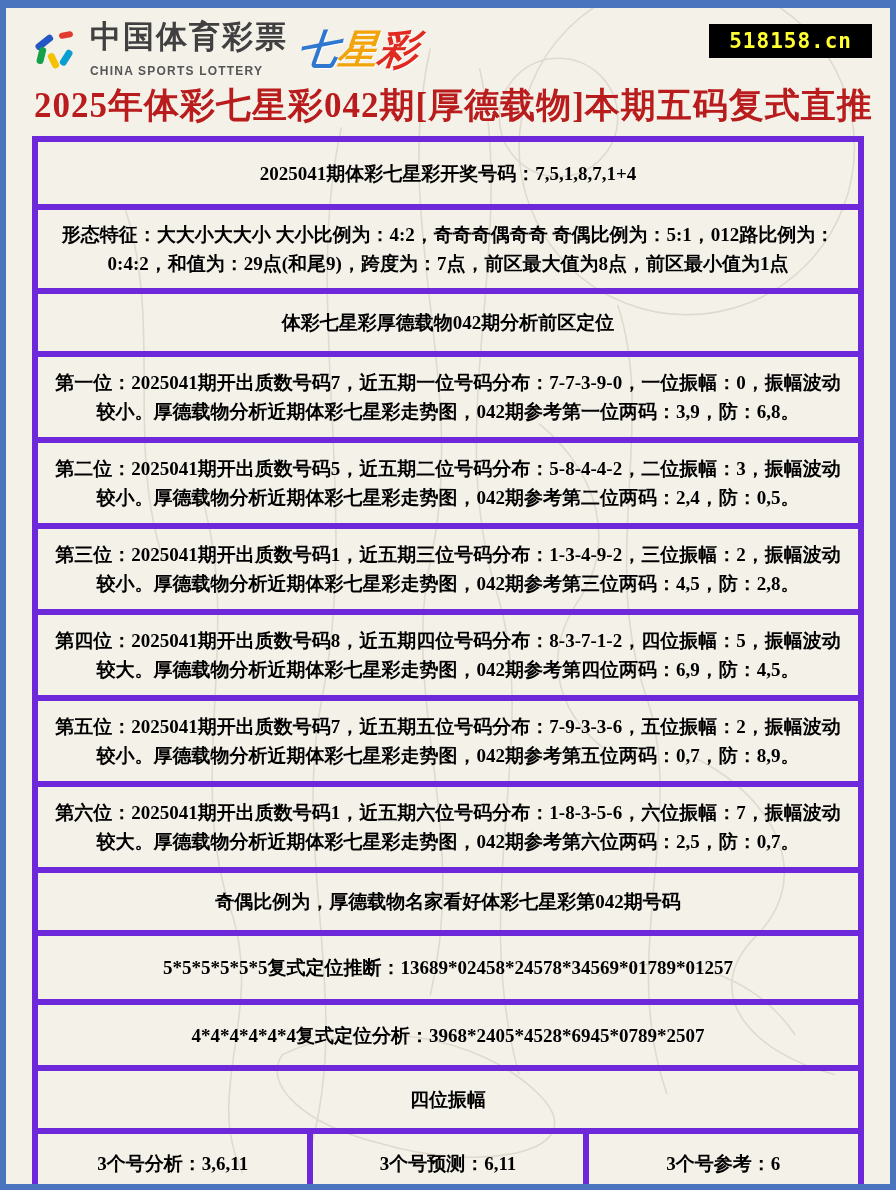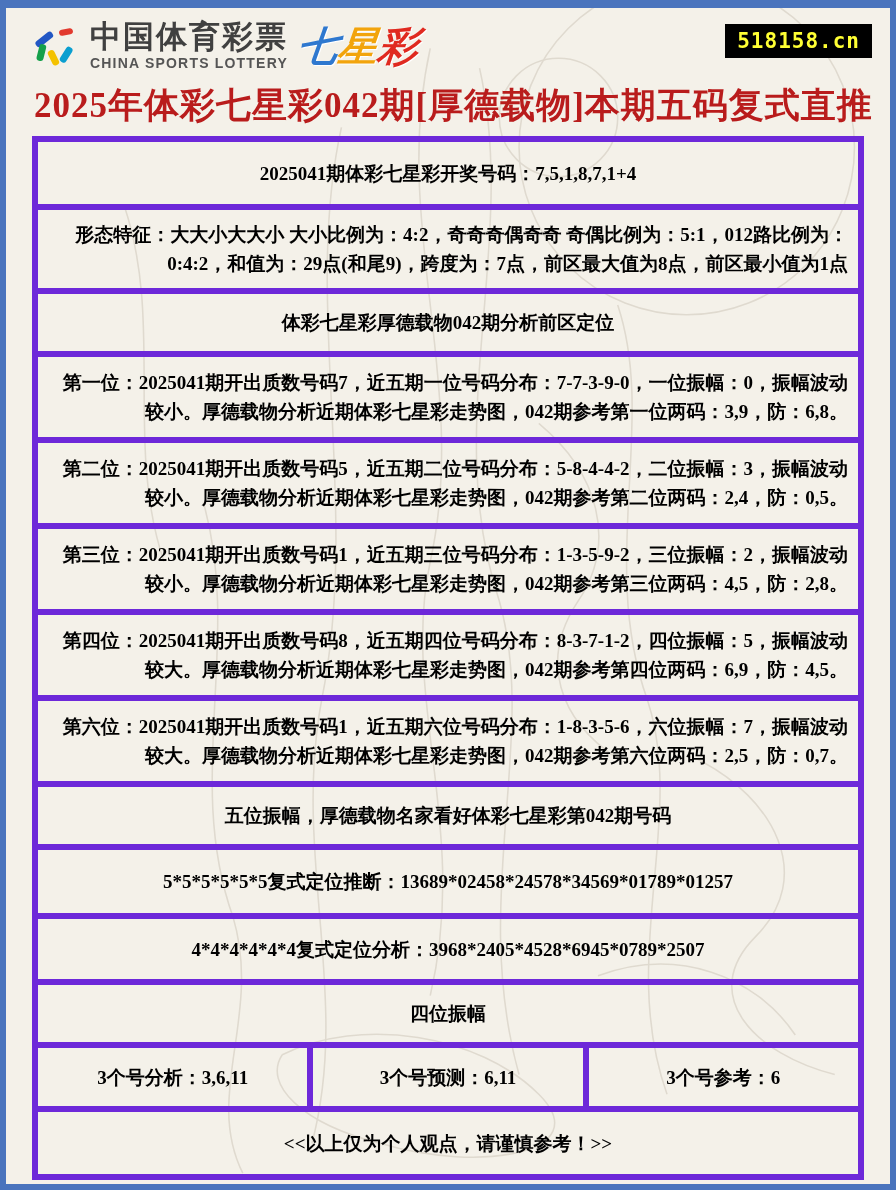--- a/index.html
+++ b/index.html
@@ -29,37 +29,37 @@
     padding:12px 18px 0 26px;height:58px;
   }
   .logo{display:flex;align-items:center;}
   .logo-icon{width:50px;height:48px;margin-right:8px;flex:0 0 auto;}
   .brand-cn{
     font-family:"Liberation Sans","DejaVu Sans",sans-serif;
     font-size:31px;font-weight:700;color:#404040;letter-spacing:2px;line-height:1.1;
   }
   .brand-en{
     font-family:"Liberation Sans","DejaVu Sans",sans-serif;
-    font-size:14px;font-weight:700;color:#555;letter-spacing:1.2px;margin-top:1px;
+    font-size:12px;font-weight:700;color:#555;letter-spacing:1.2px;margin-top:10px;
   }
   .product{
     font-size:40px;font-weight:900;font-style:italic;
     margin-left:10px;line-height:1;transform:skewX(-6deg);
     font-family:"Liberation Sans","DejaVu Sans",sans-serif;
     text-shadow:1px 1px 0 #fff;
     white-space:nowrap;
   }
   .product .p0{color:#2e78cf;}
   .product .p1{color:#f2a40c;}
   .product .p2{color:#e02a20;}
   .badge{
     background:#000;color:#ffff33;
     font-family:"DejaVu Sans Mono","Liberation Mono",monospace;
     font-size:21px;font-weight:700;
-    padding:5px 12px;margin-top:4px;letter-spacing:1px;
+    padding:5px 20px;margin-top:4px;letter-spacing:1px;
   }
 
   
   .title{
     margin:8px 28px 10px 28px;
     color:#b91c1c;
     font-size:35px;font-weight:700;
     letter-spacing:1px;
     line-height:1.15;
     white-space:nowrap;
@@ -72,21 +72,21 @@
     background:transparent;
   }
   table.main td{
     border:6px solid #6d28d9;
     font-weight:700;color:#000;
     font-size:19px;line-height:1.55;
     padding:6px 10px;
     vertical-align:middle;
   }
   td.center{text-align:center;}
-  td.left{text-align:right;}
+  td.left{text-align:center;}
   .r1{height:50px;font-size:20px;}
   .r2{height:66px;}
   .r3{height:45px;}
   .rpos{height:68px;border-radius:11px;}
   .r10{height:45px;}
   .r11{height:51px;font-size:20px;}
   .r12{height:48px;font-size:20px;}
   .r13{height:45px;}
   .r14{height:46px;}
   .r15{height:50px;}
@@ -146,30 +146,33 @@
       <tr>
             <td colspan="3" class="center r3">体彩七星彩厚德载物042期分析前区定位</td>
           </tr>
       <tr>
             <td colspan="3" class="left rpos">第一位：2025041期开出质数号码7，近五期一位号码分布：7-7-3-9-0，一位振幅：0，振幅波动较小。厚德载物分析近期体彩七星彩走势图，042期参考第一位两码：3,9，防：6,8。</td>
           </tr>
       <tr>
             <td colspan="3" class="left rpos">第二位：2025041期开出质数号码5，近五期二位号码分布：5-8-4-4-2，二位振幅：3，振幅波动较小。厚德载物分析近期体彩七星彩走势图，042期参考第二位两码：2,4，防：0,5。</td>
           </tr>
       <tr>
-            <td colspan="3" class="left rpos">第三位：2025041期开出质数号码1，近五期三位号码分布：1-3-5-9-2，三位振幅：2，振幅波动较小。厚德载物分析近期体彩七星彩走势图，042期参考第三位两码：4,5，防：2,8。</td>
+            <td colspan="3" class="left rpos">第三位：2025041期开出质数号码1，近五期三位号码分布：1-3-4-9-2，三位振幅：2，振幅波动较小。厚德载物分析近期体彩七星彩走势图，042期参考第三位两码：4,5，防：2,8。</td>
           </tr>
       <tr>
             <td colspan="3" class="left rpos">第四位：2025041期开出质数号码8，近五期四位号码分布：8-3-7-1-2，四位振幅：5，振幅波动较大。厚德载物分析近期体彩七星彩走势图，042期参考第四位两码：6,9，防：4,5。</td>
           </tr>
       <tr>
+            <td colspan="3" class="left rpos">第五位：2025041期开出质数号码7，近五期五位号码分布：7-9-3-3-6，五位振幅：2，振幅波动较小。厚德载物分析近期体彩七星彩走势图，042期参考第五位两码：0,7，防：8,9。</td>
+          </tr>
+      <tr>
             <td colspan="3" class="left rpos">第六位：2025041期开出质数号码1，近五期六位号码分布：1-8-3-5-6，六位振幅：7，振幅波动较大。厚德载物分析近期体彩七星彩走势图，042期参考第六位两码：2,5，防：0,7。</td>
           </tr>
       <tr>
-            <td colspan="3" class="center r10">五位振幅，厚德载物名家看好体彩七星彩第042期号码</td>
+            <td colspan="3" class="center r10">奇偶比例为，厚德载物名家看好体彩七星彩第042期号码</td>
           </tr>
       <tr>
             <td colspan="3" class="center r11">5*5*5*5*5*5复式定位推断：13689*02458*24578*34569*01789*01257</td>
           </tr>
       <tr>
             <td colspan="3" class="center r12">4*4*4*4*4*4复式定位分析：3968*2405*4528*6945*0789*2507</td>
           </tr>
       <tr>
             <td colspan="3" class="center r13">四位振幅</td>
           </tr>

